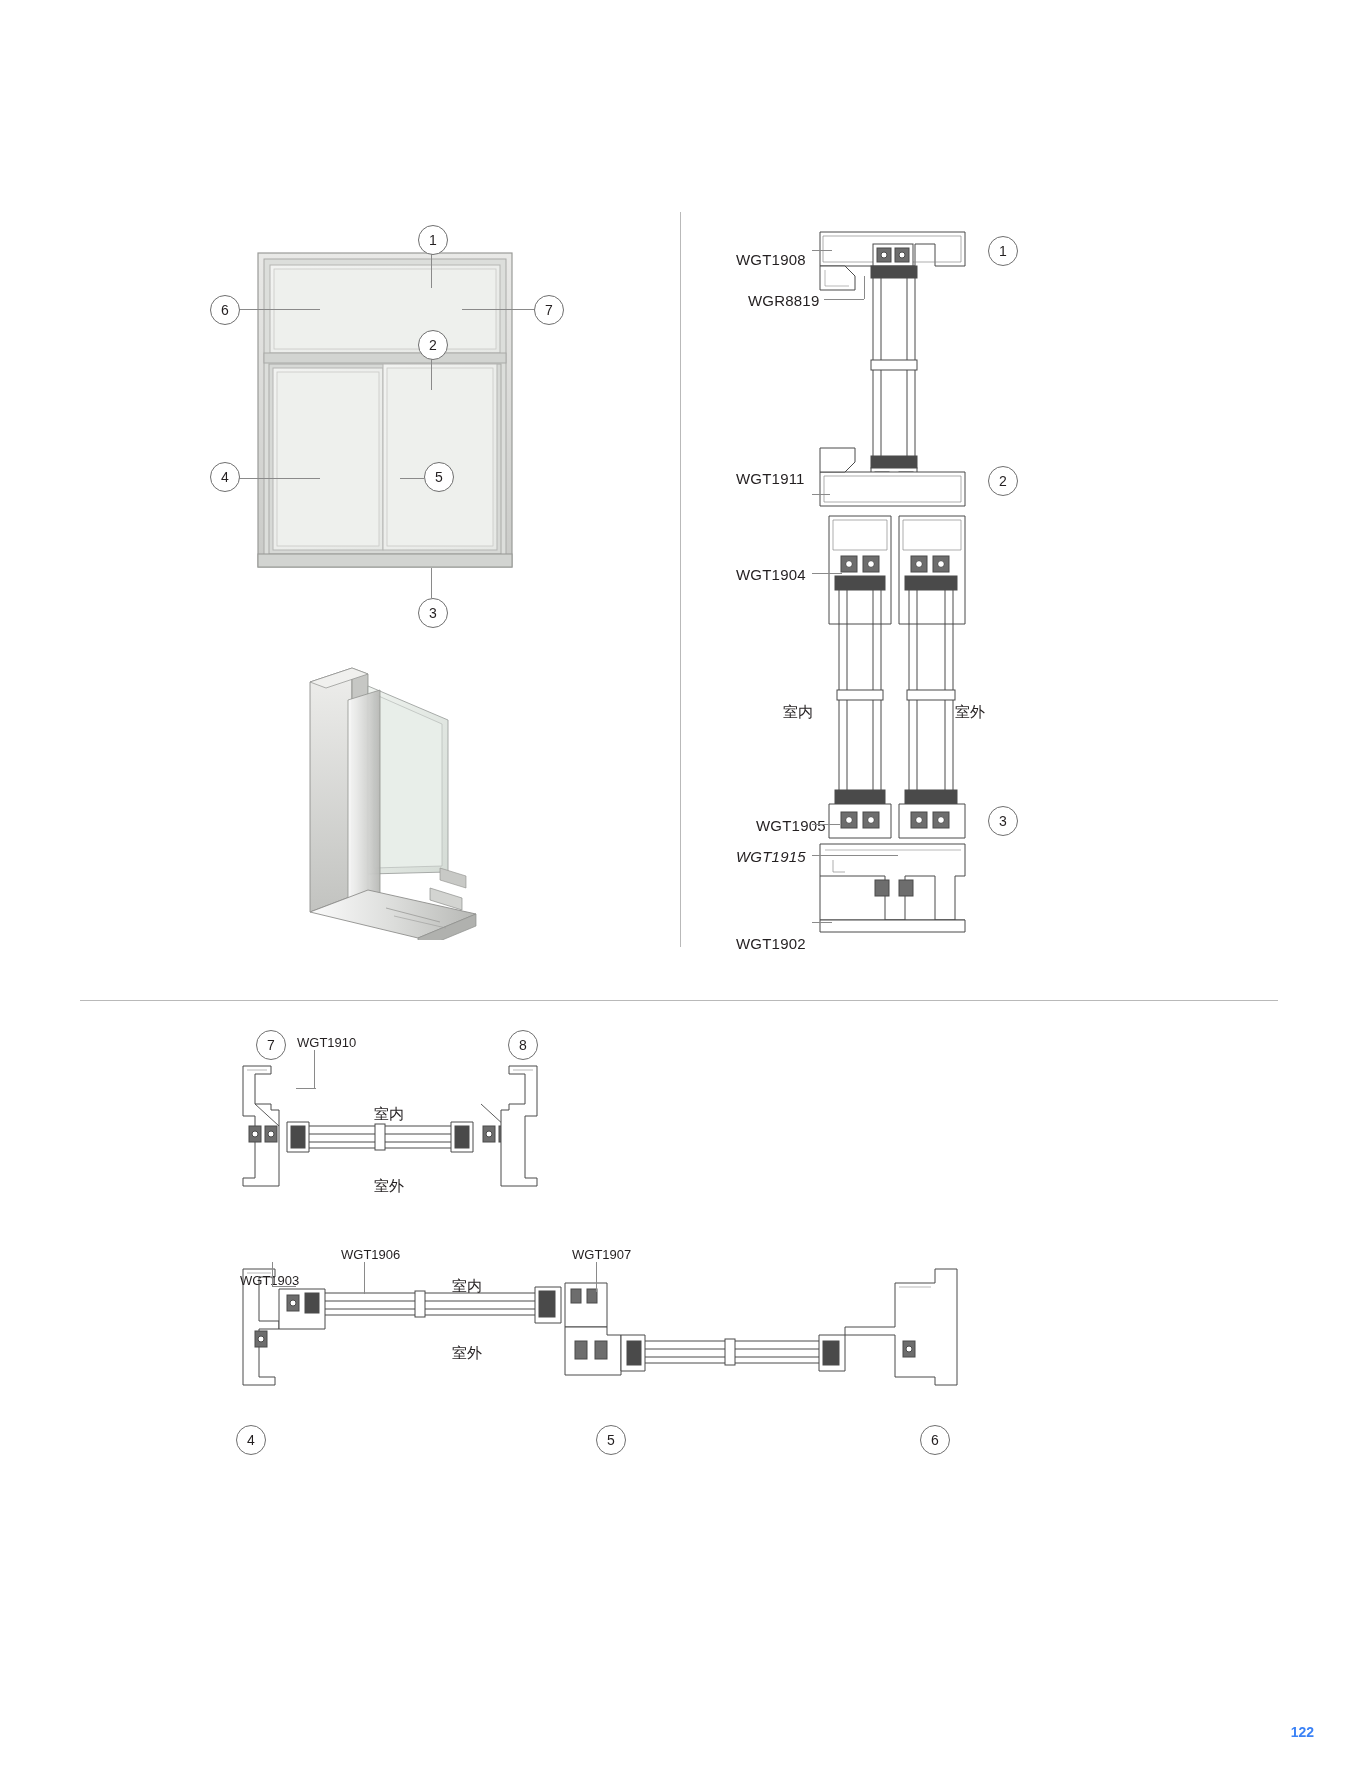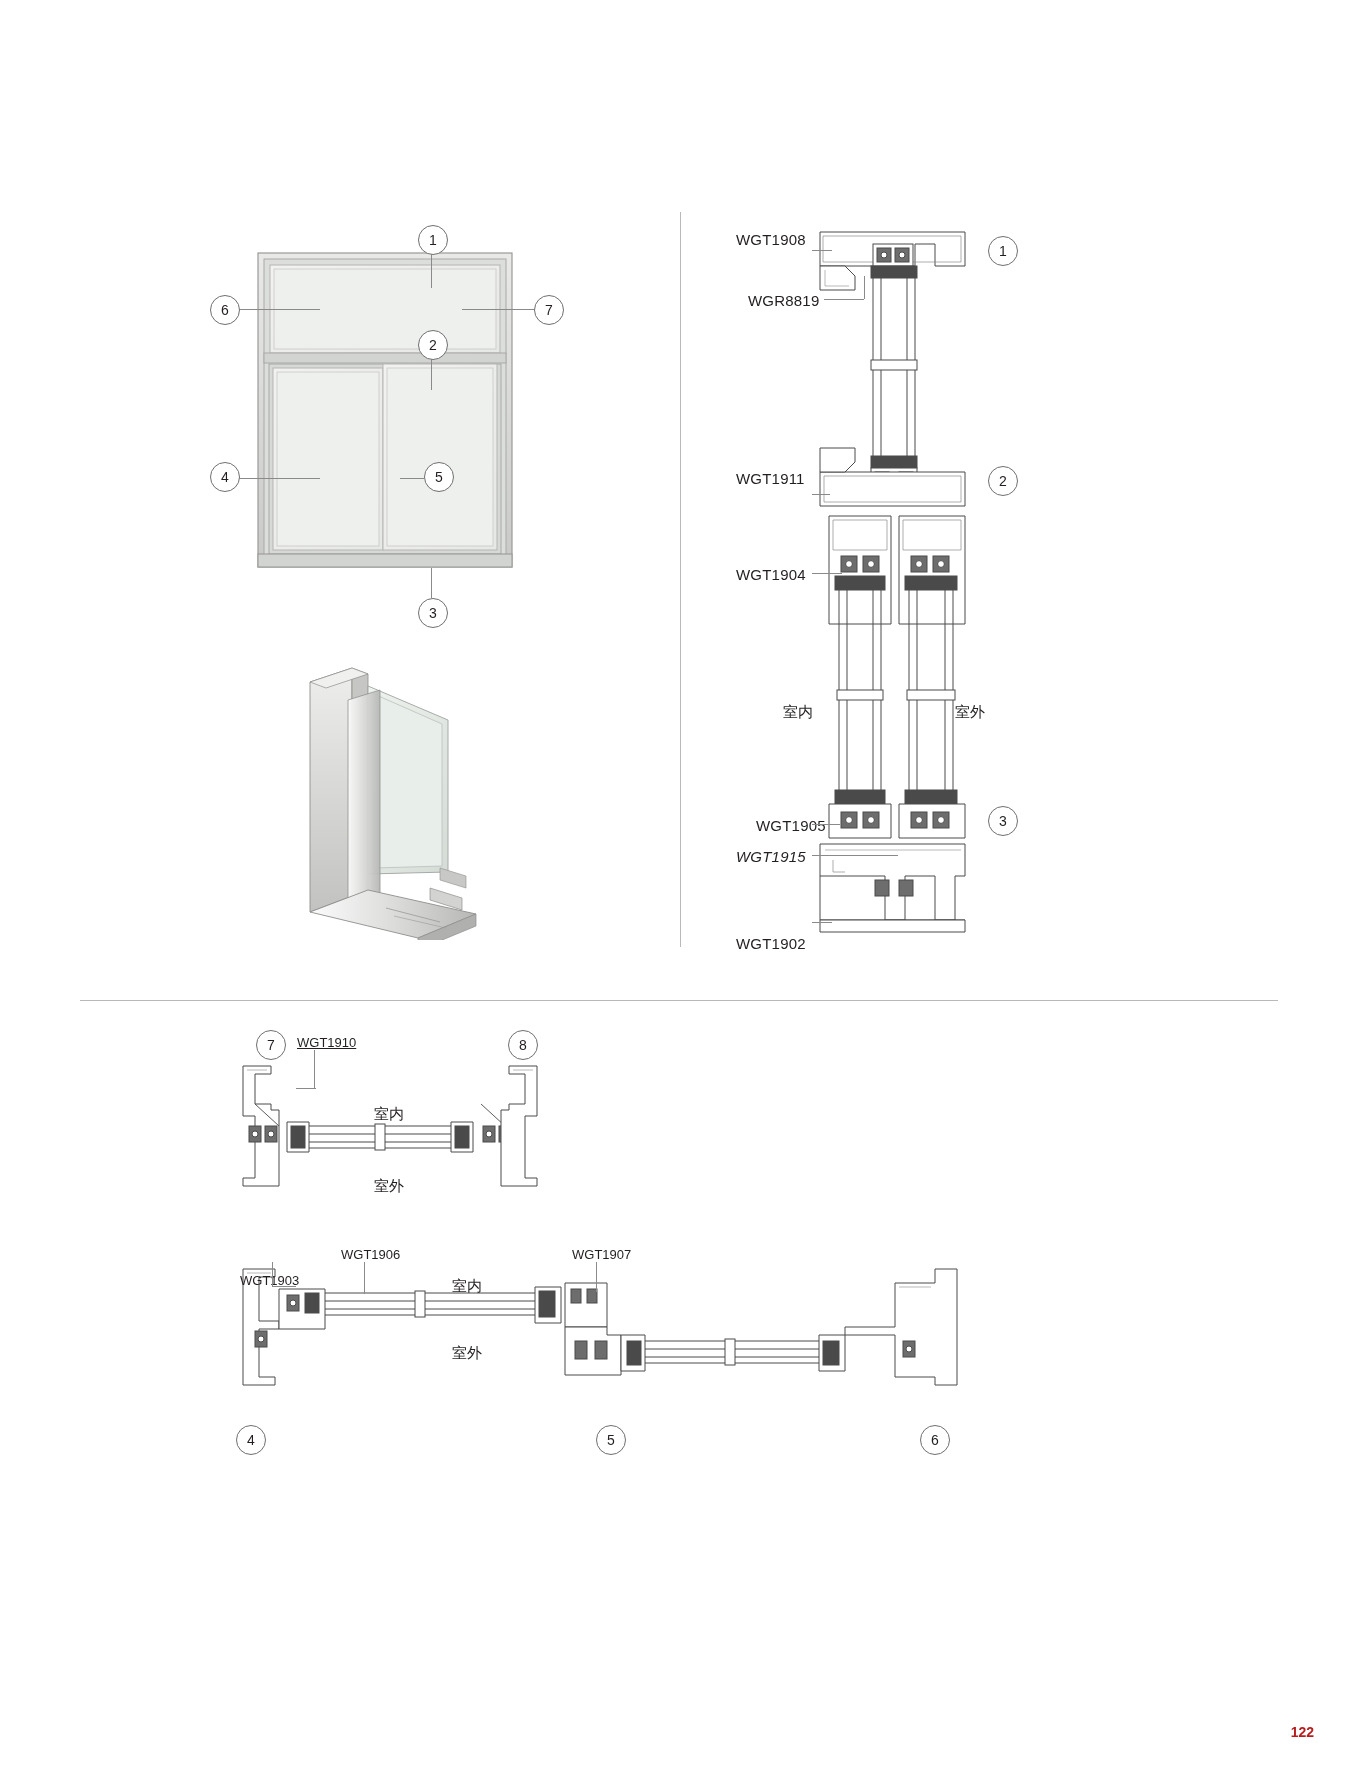--- a/index.html
+++ b/index.html
@@ -7,21 +7,21 @@
   .page{position:absolute;inset:0;}
   .lbl{position:absolute;font-size:15px;color:#231f20;white-space:nowrap;letter-spacing:.2px;}
   .lbl-sm{position:absolute;font-size:13px;color:#231f20;white-space:nowrap;}
   .cn{position:absolute;font-size:15px;color:#231f20;white-space:nowrap;}
   .circ{position:absolute;width:28px;height:28px;border:1.2px solid #6f6f6f;border-radius:50%;
         display:flex;align-items:center;justify-content:center;font-size:14px;color:#231f20;background:#fff;}
   .ln{position:absolute;background:#8a8a8a;}
   .hline{height:1px;}
   .vline{width:1px;}
   .divider{position:absolute;background:#b9b9b9;}
-  .pageno{position:absolute;right:44px;bottom:30px;font-size:14px;font-weight:bold;color:#b91c1c;}
+  .pageno{position:absolute;right:44px;bottom:30px;font-size:14px;font-weight:bold;color:#3b82f6;}
   svg{display:block;}
   .win-wrap{position:absolute;left:255px;top:250px;}
   .sec-wrap{position:absolute;}
 </style>
 </head>
 <body>
 
 <div class="page">
 
   <div class="divider" style="left:680px;top:212px;width:1px;height:735px;"></div>
@@ -198,21 +198,21 @@
         <path d="M5,656 L5,700 L150,700"></path>
         <path d="M10,630 L146,630" stroke="#8a8a8a" stroke-width=".6"></path>
         <path d="M18,640 L18,652 L30,652" stroke="#8a8a8a" stroke-width=".7"></path>
         <rect x="60" y="660" width="14" height="16" fill="#6d6d6d"></rect>
         <rect x="84" y="660" width="14" height="16" fill="#6d6d6d"></rect>
         <path d="M5,700 L150,700 L150,712 L5,712 Z" fill="#ffffff"></path>
       </g>
     </svg>
   </div>
 
-  <div class="lbl" style="left:736px;top:231px;">WGT1908</div>
+  <div class="lbl" style="left:736px;top:251px;">WGT1908</div>
   <div class="ln hline" style="left:812px;top:250px;width:20px;"></div>
 
   <div class="lbl" style="left:748px;top:292px;text-align:center;">WGR8819</div>
   <div class="ln hline" style="left:824px;top:299px;width:40px;"></div>
   <div class="ln vline" style="left:864px;top:276px;height:23px;"></div>
 
   <div class="lbl" style="left:736px;top:470px;">WGT1911</div>
   <div class="ln hline" style="left:812px;top:494px;width:18px;"></div>
 
   <div class="lbl" style="left:736px;top:566px;">WGT1904</div>
@@ -266,21 +266,21 @@
         <rect x="264" y="66" width="12" height="16" fill="#6d6d6d"></rect>
         <circle cx="254" cy="74" r="3" fill="#ffffff"></circle>
         <circle cx="270" cy="74" r="3" fill="#ffffff"></circle>
 
         <path d="M302,6 L274,6 L274,14 L290,14 L290,44 L274,44 L274,50 L266,50 L266,126 L302,126 L302,118 L290,118 L290,56 L302,56 Z" fill="#ffffff"></path>
         <path d="M278,10 L298,10" stroke="#8a8a8a" stroke-width=".6"></path>
       </g>
     </svg>
   </div>
 
-  <div class="lbl-sm" style="left:297px;top:1035px;text-decoration:underline;">WGT1910</div>
+  <div class="lbl-sm" style="left:297px;top:1035px;">WGT1910</div>
   <div class="ln vline" style="left:314px;top:1050px;height:38px;"></div>
   <div class="ln hline" style="left:296px;top:1088px;width:20px;"></div>
 
   <div class="cn" style="left:374px;top:1105px;">室内</div>
   <div class="cn" style="left:374px;top:1177px;">室外</div>
 
   <div class="circ" style="left:256px;top:1030px;">7</div>
   <div class="circ" style="left:508px;top:1030px;">8</div>
 
   <div class="sec-wrap" style="left:235px;top:1265px;">

